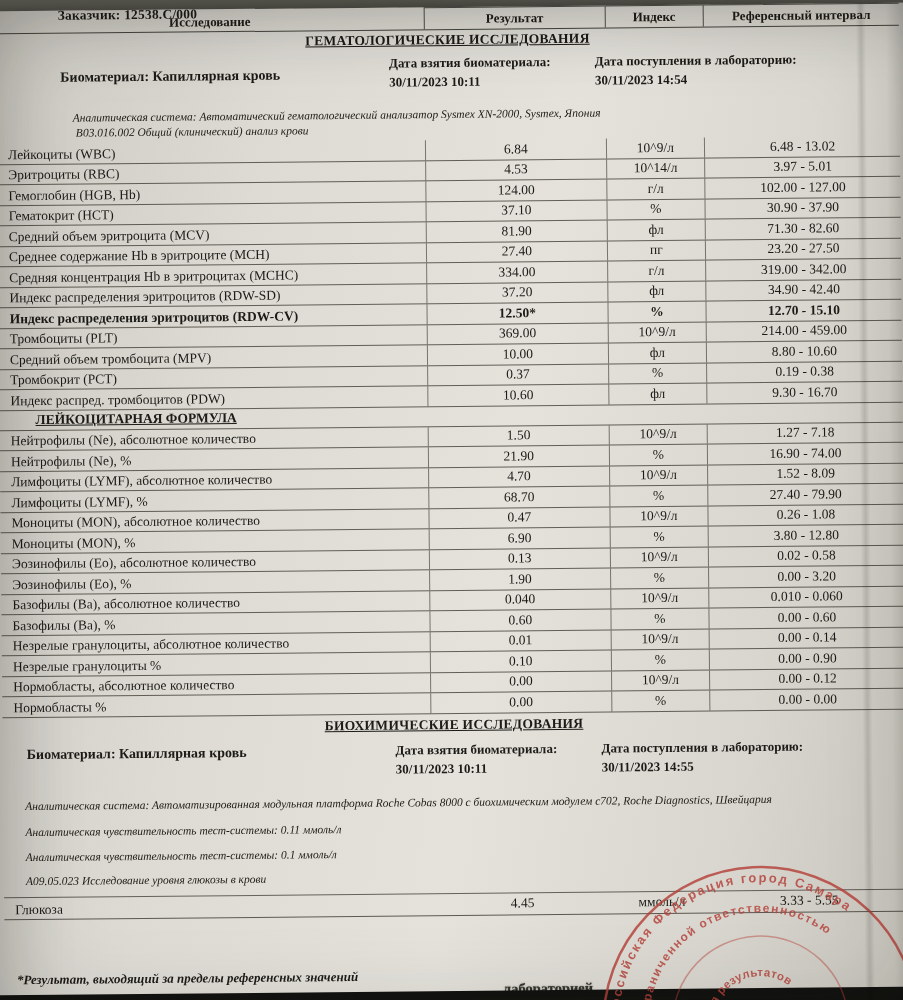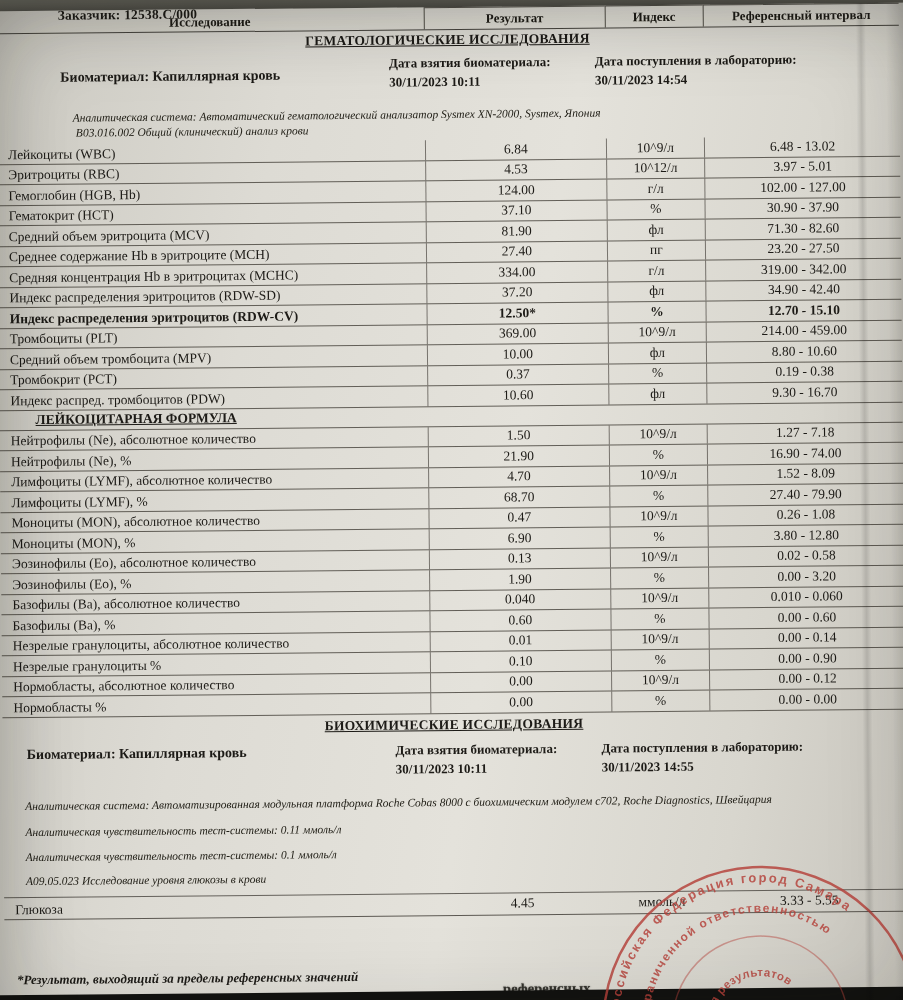--- a/index.html
+++ b/index.html
@@ -115,21 +115,21 @@
           <div class="cols row">
             <div class="c name">Лейкоциты (WBC)</div>
             <div class="c">6.84</div>
             <div class="c">10^9/л</div>
             <div class="c">6.48 - 13.02</div>
           </div>
 
           <div class="cols row">
             <div class="c name">Эритроциты (RBC)</div>
             <div class="c">4.53</div>
-            <div class="c">10^12/л</div>
+            <div class="c">10^14/л</div>
             <div class="c">3.97 - 5.01</div>
           </div>
 
           <div class="cols row">
             <div class="c name">Гемоглобин (HGB, Hb)</div>
             <div class="c">124.00</div>
             <div class="c">г/л</div>
             <div class="c">102.00 - 127.00</div>
           </div>
 
@@ -332,21 +332,21 @@
 
       <div class="cols row loose">
         <div class="c name">Глюкоза</div>
         <div class="c">4.45</div>
         <div class="c">ммоль/л</div>
         <div class="c">3.33 - 5.55</div>
       </div>
 
       <div class="footnote">*Результат, выходящий за пределы референсных значений</div>
 
-      <div class="partial-text">референсных</div>
+      <div class="partial-text">лабораторией</div>
       <div class="bottom-bar"></div>
 
       <svg class="stamp" viewBox="0 0 340 340">
         <defs>
           <path id="arcOuter" d="M 28 170 A 142 142 0 0 1 312 170"></path>
           <path id="arcMid" d="M 58 170 A 112 112 0 0 1 282 170"></path>
           <path id="arcInner" d="M 122 170 A 48 48 0 0 1 218 170"></path>
         </defs>
         <circle cx="170" cy="170" r="157" fill="none" stroke-width="2.5" stroke="#b5413a"></circle>
         <circle cx="170" cy="170" r="88" fill="none" stroke-width="1.5" opacity="0.55" stroke="#b5413a"></circle>

